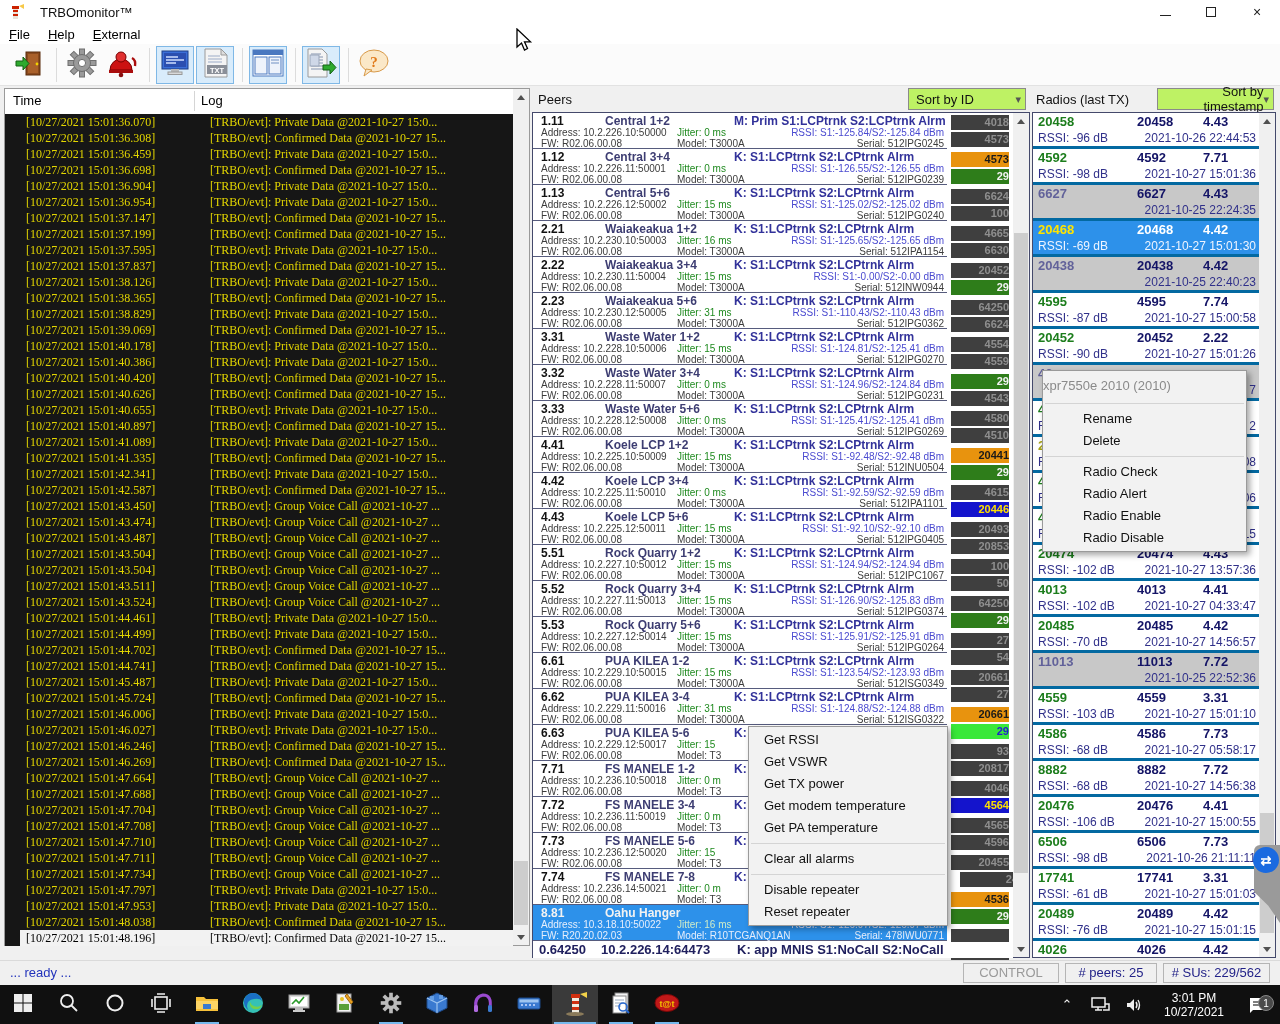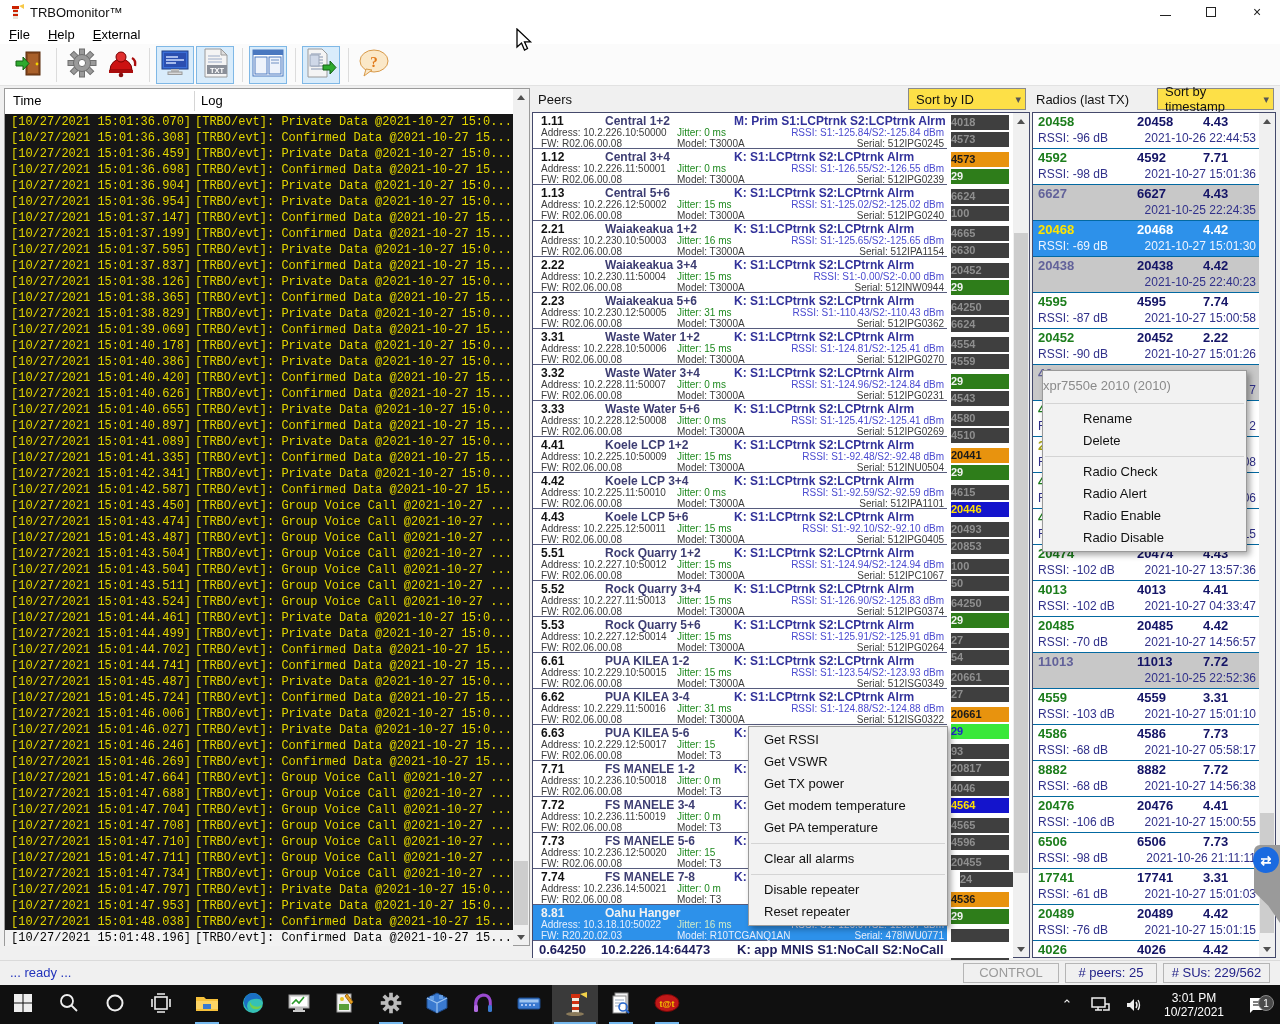--- a/index.html
+++ b/index.html
@@ -2,44 +2,44 @@
 <html><head>
 <meta charset="utf-8">
 <style>
   html,body{margin:0;padding:0;background:#444;}
   *{box-sizing:border-box;}
   #screen{position:relative;width:1280px;height:1024px;background:#f0f0f0;overflow:hidden;
     font-family:"Liberation Sans",sans-serif;color:#000;}
   
   #titlebar{position:absolute;left:0;top:0;width:1280px;height:24px;background:#ffffff;display:flex;align-items:center;}
   #title-icon{width:18px;height:18px;margin-left:6px;}
-  #title-text{font-size:13px;margin-left:6px;color:#111;}
+  #title-text{font-size:13px;margin-left:16px;color:#111;}
   .wbtns{position:absolute;right:0;top:0;height:24px;display:flex;}
   .wbtn{width:46px;height:24px;display:flex;align-items:center;justify-content:center;font-size:14px;color:#222;}
   .wbtn .maxbox{width:10px;height:10px;border:1.5px solid #222;}
   .wbtn .minline{width:11px;height:0;border-top:1.5px solid #222;margin-top:6px;}
   #menubar{position:absolute;left:0;top:24px;width:1280px;height:20px;background:#ffffff;display:flex;align-items:center;font-size:13px;}
   .menu-item{padding:1px 9px;}
   .menu-item u{text-decoration:underline;}
   #toolbar{position:absolute;left:0;top:44px;width:1280px;height:42px;background:#fbfbfb;border-bottom:1px solid #e2e2e2;display:flex;align-items:center;padding-left:10px;}
   .tbtn{width:38px;height:38px;display:flex;align-items:center;justify-content:center;margin-right:2px;border:1px solid transparent;}
   .tbtn.hl{background:#d9ecfb;border:1px solid #7fb8e6;}
   .tsep{width:1px;height:34px;background:#dcdcdc;margin:0 6px;}
   
   .panel-label{position:absolute;font-size:13px;color:#111;}
-  .sortbox{position:absolute;height:22px;background:#fde047;border:1px solid #8a8a8a;font-size:13px;display:flex;align-items:center;justify-content:space-between;padding:0 4px 0 7px;color:#111;}
+  .sortbox{position:absolute;height:22px;background:#bef264;border:1px solid #8a8a8a;font-size:13px;display:flex;align-items:center;justify-content:space-between;padding:0 4px 0 7px;color:#111;text-align:right;}
   .sortbox .chev{color:#555;font-size:11px;}
   
   #log-panel{position:absolute;left:4px;top:88px;width:526px;height:858px;background:#fff;border:1px solid #9a9a9a;}
   #log-header{position:absolute;left:0;top:0;width:524px;height:40px;background:#fff;border-bottom:1px solid #c8c8c8;font-size:13px;}
   #log-header .h1{position:absolute;left:8px;top:4px;}
   #log-header .h2{position:absolute;left:196px;top:4px;}
   #log-header .hdiv{position:absolute;left:189px;top:2px;width:1px;height:20px;background:#d5d5d5;}
   #log-rows{position:absolute;left:0;top:25px;width:508px;height:832px;background:#161616;overflow:hidden;
-    font-family:Liberation Mono, monospace;font-size:12px;line-height:16px;}
+    font-family:Liberation Serif, serif;font-size:12px;line-height:16px;padding-left:15px;}
   .log-row{height:16px;white-space:nowrap;color:#e3d600;}
   .log-row .lt{display:inline-block;width:190px;padding-left:6px;}
   .log-row.sel{background:#f2f2f2;color:#000;}
   
   .sbar{position:absolute;background:#f0f0f0;}
   .sbtn{position:absolute;left:0;width:100%;height:16px;background:#f0f0f0;display:flex;align-items:center;justify-content:center;}
   .tri-up{width:0;height:0;border-left:4px solid transparent;border-right:4px solid transparent;border-bottom:5px solid #505050;}
   .tri-dn{width:0;height:0;border-left:4px solid transparent;border-right:4px solid transparent;border-top:5px solid #505050;}
   .sthumb{position:absolute;left:1px;width:14px;background:#cdcdcd;}
   
@@ -56,34 +56,34 @@
   .peer-row .model{position:absolute;left:144px;color:#3c3c3c;}
   .peer-row .prssi{position:absolute;right:3px;color:#4a4ad0;}
   .peer-row .serial{position:absolute;right:3px;color:#3c3c3c;}
   .peer-row.sel{background:#2d91ea;}
   .peer-row.sel .pid,.peer-row.sel .pname{color:#f2f2f2;}
   .peer-row.sel .pstat{color:#e8e8ff;}
   .peer-row.sel .addr,.peer-row.sel .fw,.peer-row.sel .model,.peer-row.sel .serial{color:#e6eefc;}
   .peer-row.sel .jit{color:#cdebc9;}
   .peer-row.sel .prssi{color:#dfe6ff;}
   #peer-badges{position:absolute;left:416px;top:0;width:62px;height:828px;}
-  .badge{position:absolute;left:2px;width:58px;height:15px;font-size:11px;font-weight:bold;text-align:left;line-height:15px;}
+  .badge{position:absolute;left:2px;width:58px;height:15px;font-size:11px;font-weight:bold;text-align:right;line-height:15px;}
   .badge.dark{background:#3f3f3f;color:#8f8f8f;}
   .badge.orange{background:#e8930e;color:#1a1a1a;}
   .badge.green{background:#2e7d1a;color:#f2f2f2;}
   .badge.blue{background:#1414cc;color:#ffe000;}
   .badge.lime{background:#3ae83a;color:#2222cc;}
   #peers-bottom{position:absolute;left:0;top:829px;width:480px;height:16px;background:#fff;font-size:13px;font-weight:bold;color:#20205e;}
   #peers-bottom .b1{position:absolute;left:6px;top:0;}
   #peers-bottom .b2{position:absolute;left:68px;top:0;}
   #peers-bottom .b3{position:absolute;left:204px;top:0;}
   
   #radios-panel{position:absolute;left:1032px;top:112px;width:244px;height:846px;background:#fff;border:1px solid #44496b;}
   #radio-rows{position:absolute;left:0;top:0;width:226px;height:844px;overflow:hidden;}
-  .radio-row{position:relative;height:36px;border-bottom:1px solid #0369a1;background:#fff;}
+  .radio-row{position:relative;height:36px;border-bottom:3px solid #0369a1;background:#fff;}
   .radio-row.gray{background:#c8c8c8;}
   .radio-row .rl{position:absolute;left:5px;top:1px;font-size:13px;font-weight:bold;color:#1c7d1c;}
   .radio-row .rl.p{color:#62629a;}
   .radio-row .rl.y{color:#a8a414;}
   .radio-row .rid{position:absolute;left:104px;top:1px;font-size:13px;font-weight:bold;color:#141466;}
   .radio-row .rch{position:absolute;left:170px;top:1px;font-size:13px;font-weight:bold;color:#141466;}
   .radio-row .rrs{position:absolute;left:5px;top:18px;font-size:12px;color:#30308a;}
   .radio-row .rts{position:absolute;right:3px;top:18px;font-size:12px;color:#30308a;}
   .radio-row.sel{background:#2d91ea;}
   .radio-row.sel .rl{color:#ffe400;}

